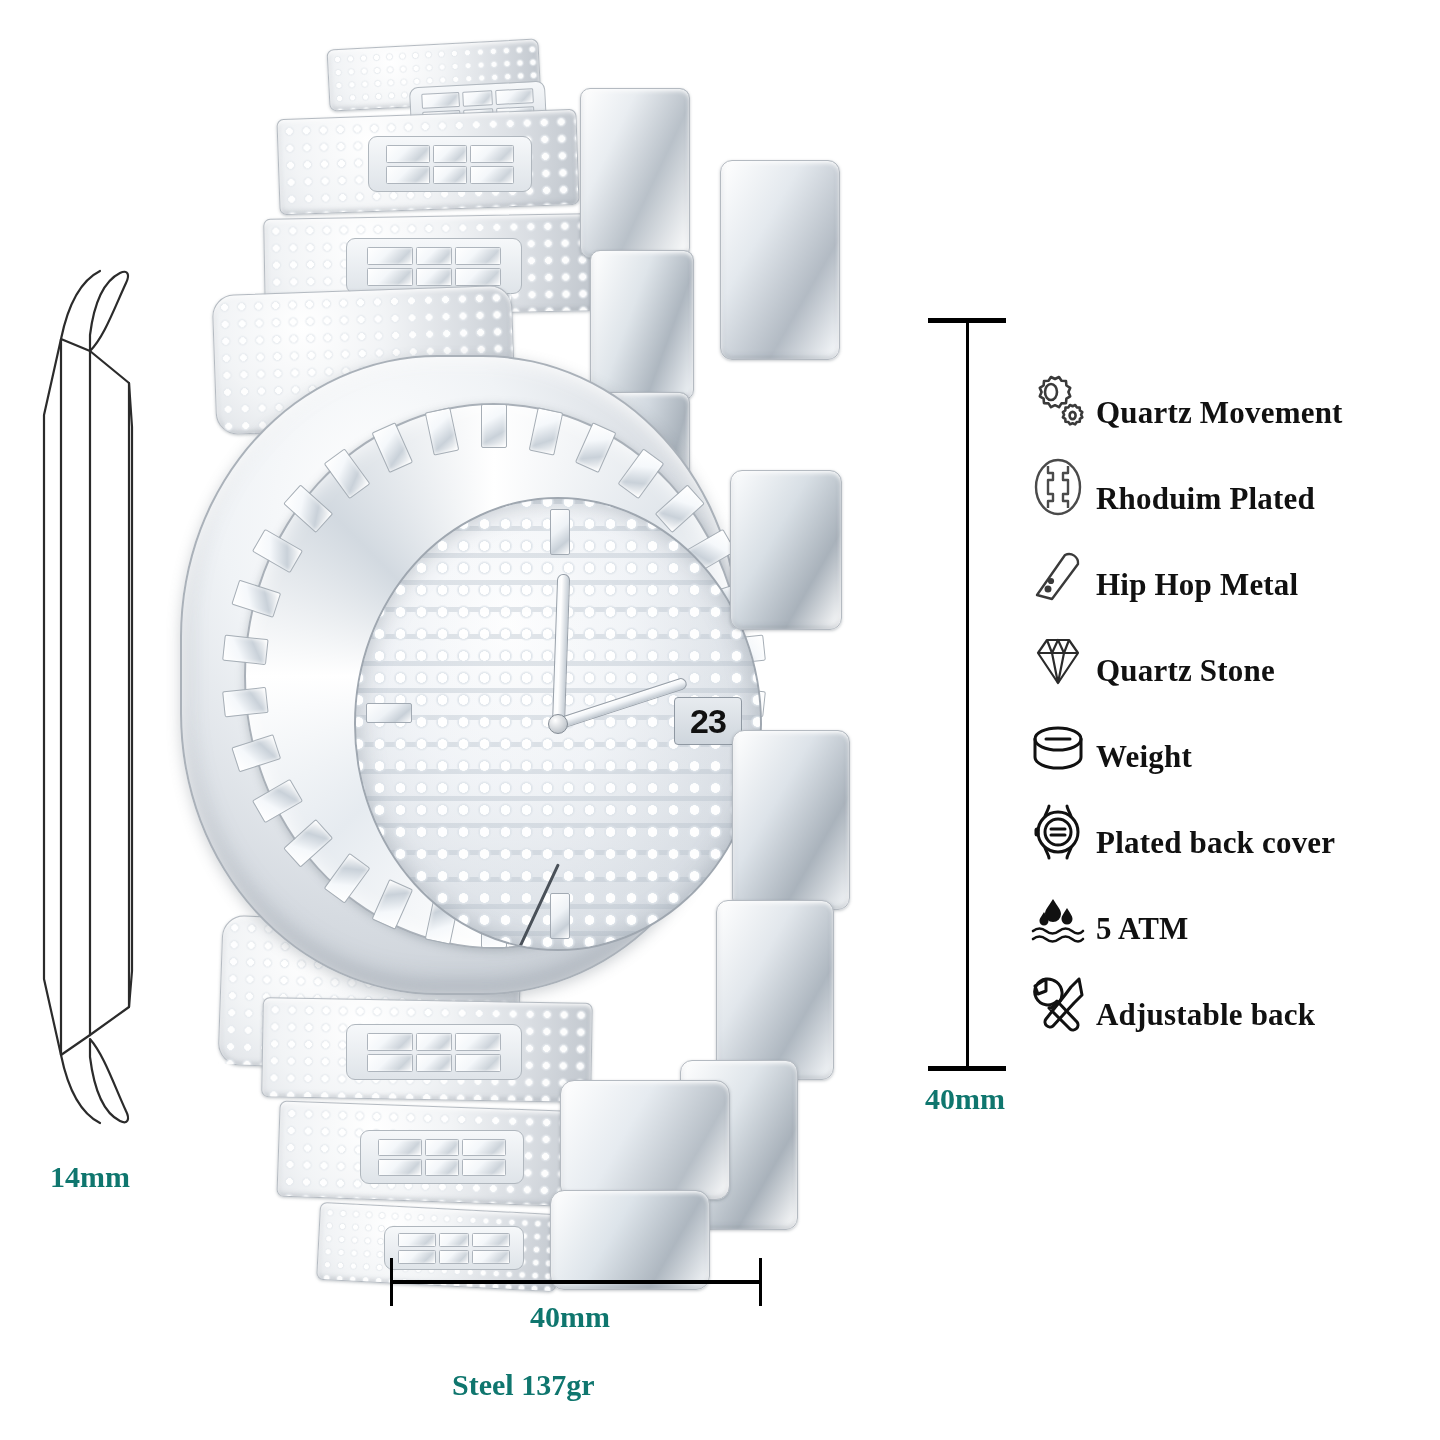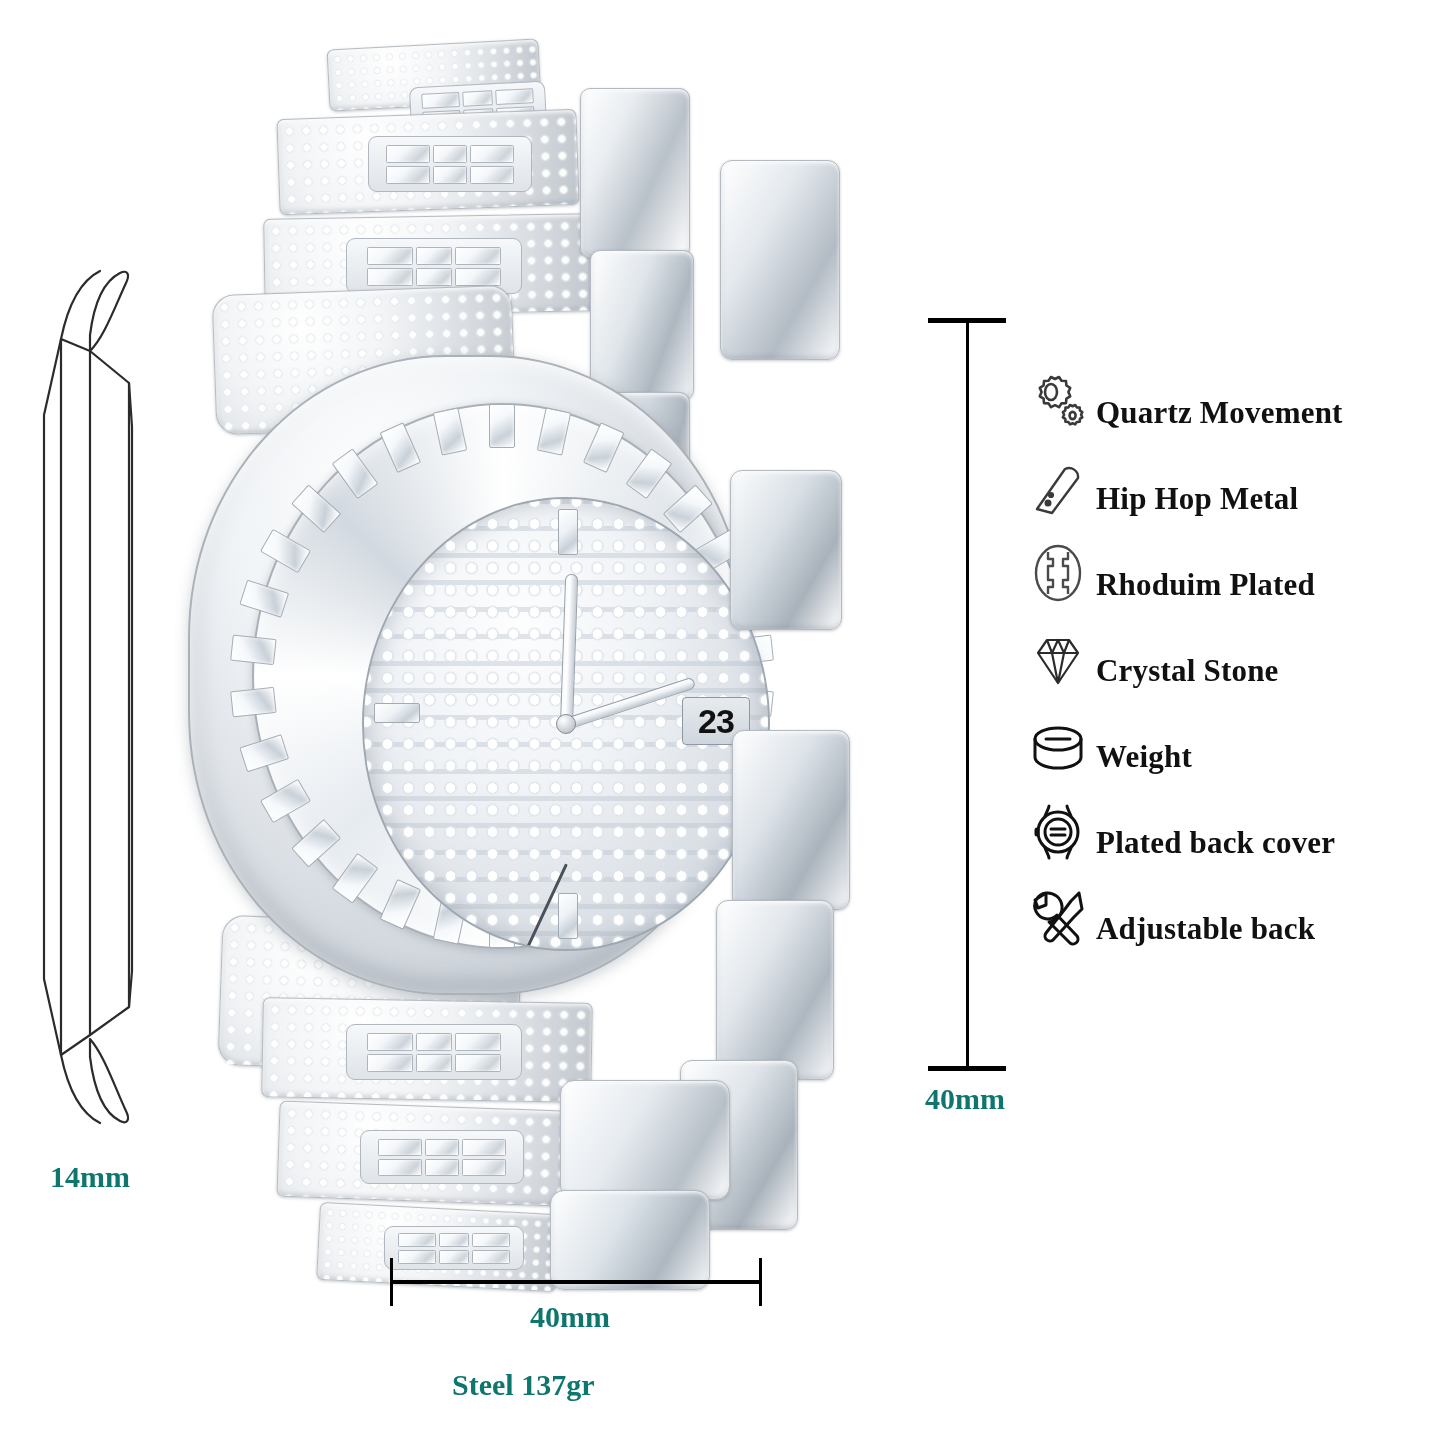--- a/index.html
+++ b/index.html
@@ -39,21 +39,21 @@
      background: linear-gradient(180deg,#f6f8fa,#dfe4e9); border:1.5px solid #b0b7be; border-radius: 9px; }
   .bag {
     background: linear-gradient(135deg,#ffffff 0%, #f4f7fa 40%, #ccd3da 75%, #ffffff 100%);
     border: 1px solid #aeb5bd;
     border-radius: 1.5px;
     box-shadow: inset 0 0 3px rgba(255,255,255,.9);
   }
 
   
   #case-outer {
-    position: absolute; left: 28px; top: 315px; width: 560px; height: 640px;
+    position: absolute; left: 20px; top: 315px; width: 560px; height: 640px;
     background:
       radial-gradient(ellipse at 35% 25%, #ffffff 0%, #f0f3f6 30%, #d6dbe1 60%, #b9c0c8 100%);
     border: 2px solid #aab1b9;
     border-radius: 46% 46% 46% 46% / 44% 44% 44% 44%;
     box-shadow: inset 0 6px 18px rgba(255,255,255,.95), inset 0 -10px 24px rgba(110,120,132,.40), 0 4px 14px rgba(100,110,120,.30);
   }
   #bezel {
     position: absolute; left: 62px; top: 46px; width: 500px; height: 546px;
     border-radius: 50%;
     background: conic-gradient(from 0deg, #ffffff, #e2e7ec, #ffffff, #cdd4db, #ffffff, #e6ebf0, #ffffff, #d2d9e0, #ffffff);
@@ -349,51 +349,51 @@
           <ellipse cx="22" cy="19" rx="6" ry="8"></ellipse>
           <path d="M41 32 l2.6 1.2 l2.6-1.2 l1.6 2.4 l2.9 .2 l.2 2.9 l2.4 1.6 l-1.2 2.6 l1.2 2.6 l-2.4 1.6 l-.2 2.9 l-2.9 .2 l-1.6 2.4 l-2.6-1.2 l-2.6 1.2 l-1.6-2.4 l-2.9-.2 l-.2-2.9 l-2.4-1.6 l1.2-2.6 l-1.2-2.6 l2.4-1.6 l.2-2.9 l2.9-.2 Z"></path>
           <ellipse cx="43.6" cy="42.5" rx="3" ry="3.6"></ellipse>
         </svg>
       </div>
       <div class="feature-label">Quartz Movement</div>
     </div>
 
     <div class="feature-row">
       <div class="feature-icon">
+        <svg width="52" height="60" viewBox="0 0 52 60" fill="none" stroke="#4a4a4a" stroke-width="2.4" stroke-linejoin="round">
+          <ellipse cx="26" cy="30" rx="22" ry="27"></ellipse>
+          <path d="M16 9 l0 7 l5 0 l0 7 l-5 0 l0 14 l5 0 l0 7 l-5 0 l0 7"></path>
+          <path d="M36 9 l0 7 l-5 0 l0 7 l5 0 l0 14 l-5 0 l0 7 l5 0 l0 7"></path>
+        </svg>
+      </div>
+      <div class="feature-label">Rhoduim Plated</div>
+    </div>
+
+    <div class="feature-row">
+      <div class="feature-icon">
         <svg width="54" height="56" viewBox="0 0 54 56" fill="none" stroke="#3a3a3a" stroke-width="2.4" stroke-linecap="round" stroke-linejoin="round">
           <path d="M6 48 L34 8 a9 9 0 0 1 13 9 L21 52 Z"></path>
           <circle cx="20" cy="34" r="1.9" fill="#3a3a3a"></circle>
           <circle cx="17" cy="42" r="2.3" fill="#3a3a3a"></circle>
         </svg>
       </div>
       <div class="feature-label">Hip Hop Metal</div>
-    </div>
-
-    <div class="feature-row">
-      <div class="feature-icon">
-        <svg width="52" height="60" viewBox="0 0 52 60" fill="none" stroke="#4a4a4a" stroke-width="2.4" stroke-linejoin="round">
-          <ellipse cx="26" cy="30" rx="22" ry="27"></ellipse>
-          <path d="M16 9 l0 7 l5 0 l0 7 l-5 0 l0 14 l5 0 l0 7 l-5 0 l0 7"></path>
-          <path d="M36 9 l0 7 l-5 0 l0 7 l5 0 l0 14 l-5 0 l0 7 l5 0 l0 7"></path>
-        </svg>
-      </div>
-      <div class="feature-label">Rhoduim Plated</div>
     </div>
 
     <div class="feature-row">
       <div class="feature-icon">
         <svg width="54" height="56" viewBox="0 0 54 56" fill="none" stroke="#2b2b2b" stroke-width="2.2" stroke-linejoin="round">
           <path d="M7 20 L16 7 L38 7 L47 20 L27 50 Z"></path>
           <path d="M7 20 L47 20"></path>
           <path d="M16 7 L21 20 L27 50"></path>
           <path d="M38 7 L33 20 L27 50"></path>
           <path d="M21 20 L27 7 L33 20"></path>
         </svg>
       </div>
-      <div class="feature-label">Crystal Stone</div>
+      <div class="feature-label">Quartz Stone</div>
     </div>
 
     <div class="feature-row">
       <div class="feature-icon">
         <svg width="58" height="52" viewBox="0 0 58 52" fill="none" stroke="#111" stroke-width="3" stroke-linecap="round" stroke-linejoin="round">
           <ellipse cx="29" cy="16" rx="23" ry="11"></ellipse>
           <path d="M6 16 L6 34 a23 11 0 0 0 46 0 L52 16"></path>
           <path d="M17 16 L41 16"></path>
         </svg>
       </div>
@@ -407,20 +407,32 @@
           <circle cx="29" cy="29" r="13"></circle>
           <path d="M22 26 L36 26 M22 32 L36 32"></path>
           <path d="M16 13 C 18 8, 20 5, 20 3 M42 13 C 40 8, 38 5, 38 3"></path>
           <path d="M16 45 C 18 50, 20 53, 20 55 M42 45 C 40 50, 38 53, 38 55"></path>
           <path d="M8 27 L8 31" stroke-width="5"></path>
         </svg>
       </div>
       <div class="feature-label">Plated back cover</div>
     </div>
 
+    <div class="feature-row">
+      <div class="feature-icon">
+        <svg width="58" height="52" viewBox="0 0 58 52" fill="none" stroke="#111" stroke-width="2.6" stroke-linecap="round">
+          <path d="M24 4 C 19 12, 16 15, 16 19 a8 8 0 0 0 16 0 c0-4 -3-7 -8-15 Z" fill="#111" stroke="none"></path>
+          <path d="M38 13 C 34.5 19, 32.5 21, 32.5 24 a5.5 5.5 0 0 0 11 0 c0-3 -2-5 -5.5-11 Z" fill="#111" stroke="none"></path>
+          <path d="M15 17 C 12 22, 10.5 23.5, 10.5 26 a4.5 4.5 0 0 0 9 0 c0-2.5 -1.5-4 -4.5-9 Z" fill="#111" stroke="none"></path>
+          <path d="M4 36 q 6.5 -5 13 0 t 13 0 t 13 0 t 11 0"></path>
+          <path d="M4 44 q 6.5 -5 13 0 t 13 0 t 13 0 t 11 0"></path>
+        </svg>
+      </div>
+      <div class="feature-label">5 ATM</div>
+    </div>
 
     <div class="feature-row">
       <div class="feature-icon">
         <svg width="58" height="58" viewBox="0 0 58 58" fill="none" stroke="#111" stroke-width="3" stroke-linecap="round" stroke-linejoin="round">
           <path d="M17 4 a13 13 0 1 0 11 22 L48 47 a5 5 0 0 1-7 7 L20 33 A13 13 0 0 0 17 4 Z M17 4 L17 16 L9 19 L6 11 Z"></path>
           <path d="M50 4 L42 12 L36 20 L17 44 a5 5 0 0 0 7 7 L45 28 L53 20 Z"></path>
         </svg>
       </div>
       <div class="feature-label">Adjustable back</div>
     </div>

